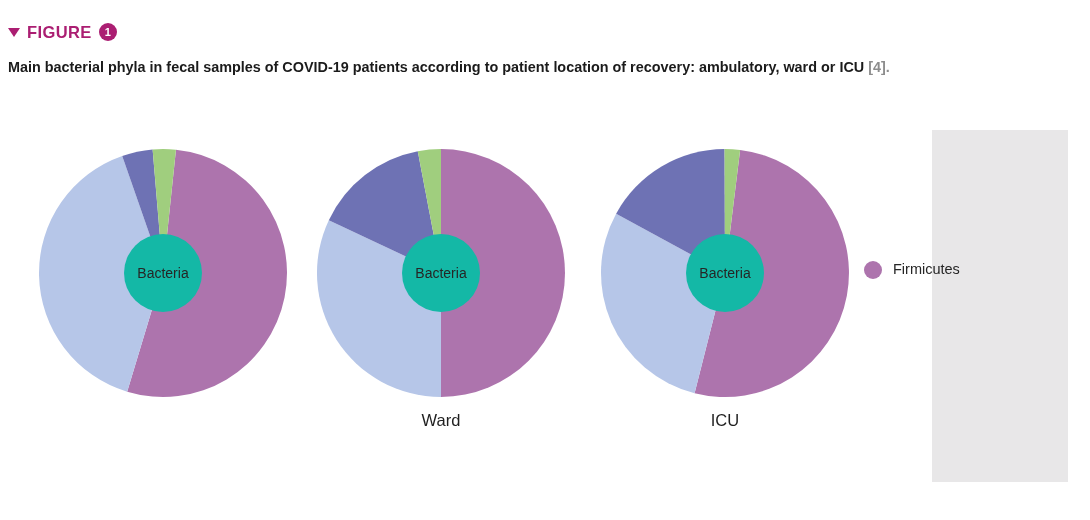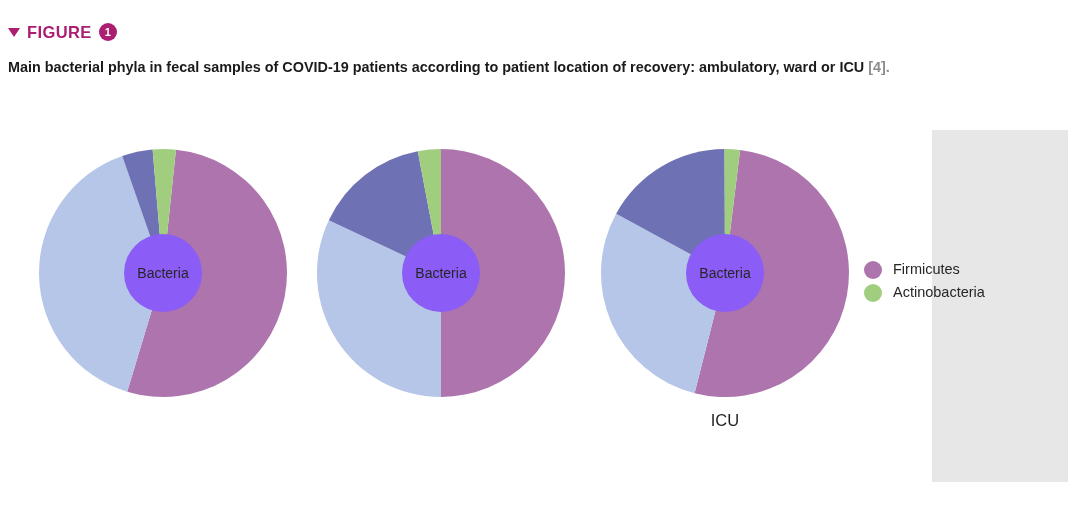--- a/index.html
+++ b/index.html
@@ -132,21 +132,21 @@
     height: 250px;
   }
   .donut-hole {
     position: absolute;
     left: 50%;
     top: 50%;
     transform: translate(-50%, -50%);
     width: 78px;
     height: 78px;
     border-radius: 50%;
-    background: #8b5cf6;
+    background: #14b8a6;
     display: flex;
     align-items: center;
     justify-content: center;
   }
   .donut-hole-text {
     font-size: 14px;
     color: #262626;
     line-height: 1;
   }
   .chart-caption {
@@ -170,24 +170,20 @@
   <span>Main bacterial phyla in fecal samples of COVID-19 patients according to patient location of recovery: ambulatory, ward or ICU</span>
   <span id="caption-ref" style="color: rgb(141, 141, 141);">[4].</span>
 </div>
 
 <div id="legend-panel" style="background: rgb(232, 231, 232);"></div>
 
 <div id="legend">
   <div class="legend-row">
     <span class="legend-swatch" style="background: rgb(173, 116, 173);"></span>
     <span class="legend-label">Firmicutes</span>
-  </div>
-  <div class="legend-row">
-    <span class="legend-swatch" style="background: rgb(160, 206, 126);"></span>
-    <span class="legend-label">Actinobacteria</span>
   </div>
 </div>
 
 <div id="charts">
   <div class="chart-block" style="left:18px;">
     <div class="donut-wrap">
       <svg class="donut-svg" viewBox="0 0 250 250">
           <path d="M 125 125 L 137.96 1.68 A 124 124 0 1 1 89.16 243.71 Z" fill="#AD74AD"></path>
           <path d="M 125 125 L 89.16 243.71 A 124 124 0 0 1 84.22 7.90 Z" fill="#B6C6E8"></path>
           <path d="M 125 125 L 84.22 7.90 A 124 124 0 0 1 114.62 1.43 Z" fill="#6E72B4"></path>
@@ -204,20 +200,21 @@
       <svg class="donut-svg" viewBox="0 0 250 250">
           <path d="M 125 125 L 125.00 1.00 A 124 124 0 0 1 125.00 249.00 Z" fill="#AD74AD"></path>
           <path d="M 125 125 L 125.00 249.00 A 124 124 0 0 1 12.80 72.20 Z" fill="#B6C6E8"></path>
           <path d="M 125 125 L 12.80 72.20 A 124 124 0 0 1 101.76 3.20 Z" fill="#6E72B4"></path>
           <path d="M 125 125 L 101.76 3.20 A 124 124 0 0 1 125.00 1.00 Z" fill="#A0CE7E"></path>
         </svg>
       <div class="donut-hole">
         <span class="donut-hole-text">Bacteria</span>
       </div>
     </div>
+    <div class="chart-caption">Ward</div>
   </div>
 
   <div class="chart-block" style="left:580px;">
     <div class="donut-wrap">
       <svg class="donut-svg" viewBox="0 0 250 250">
           <path d="M 125 125 L 140.11 1.92 A 124 124 0 1 1 94.58 245.21 Z" fill="#AD74AD"></path>
           <path d="M 125 125 L 94.58 245.21 A 124 124 0 0 1 16.13 65.64 Z" fill="#B6C6E8"></path>
           <path d="M 125 125 L 16.13 65.64 A 124 124 0 0 1 124.57 1.00 Z" fill="#6E72B4"></path>
           <path d="M 125 125 L 124.57 1.00 A 124 124 0 0 1 140.11 1.92 Z" fill="#A0CE7E"></path>
         </svg>

